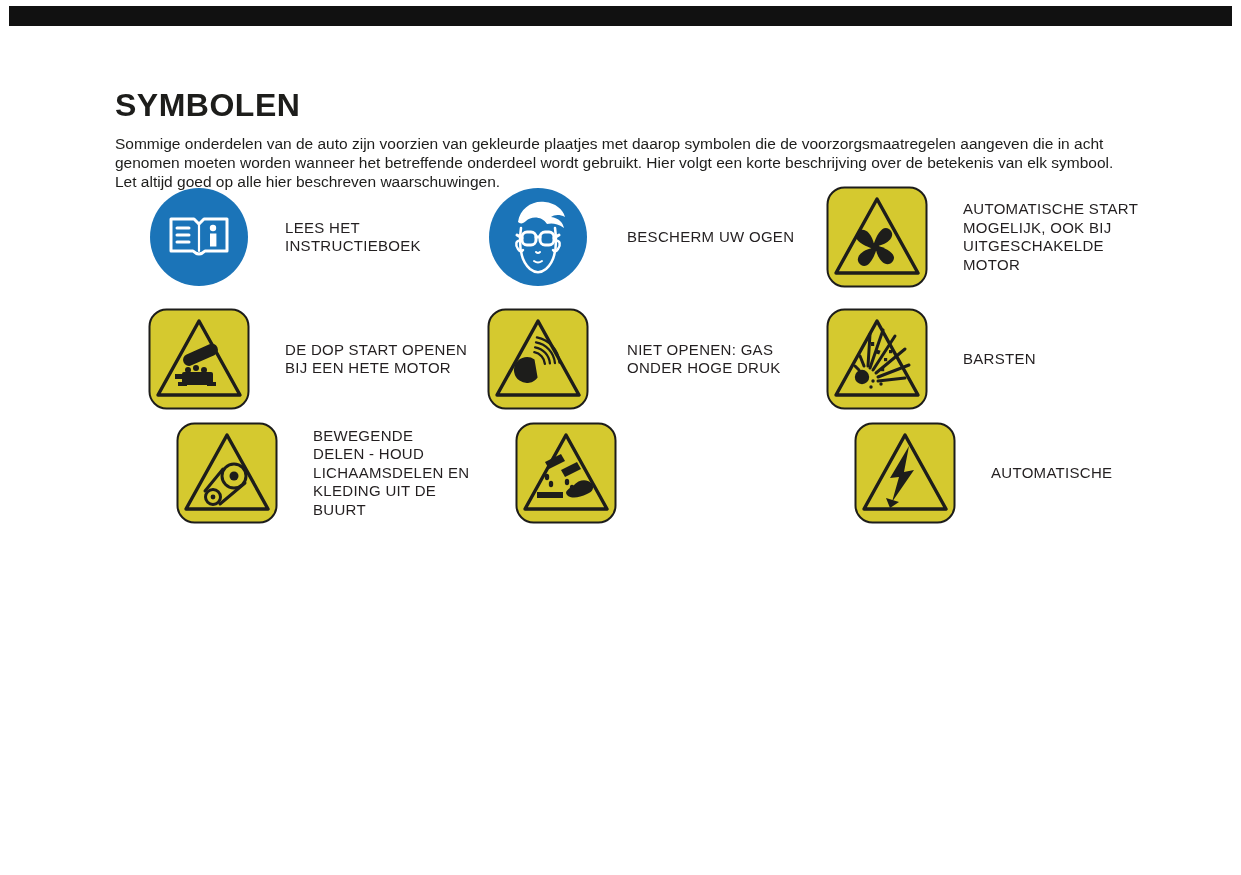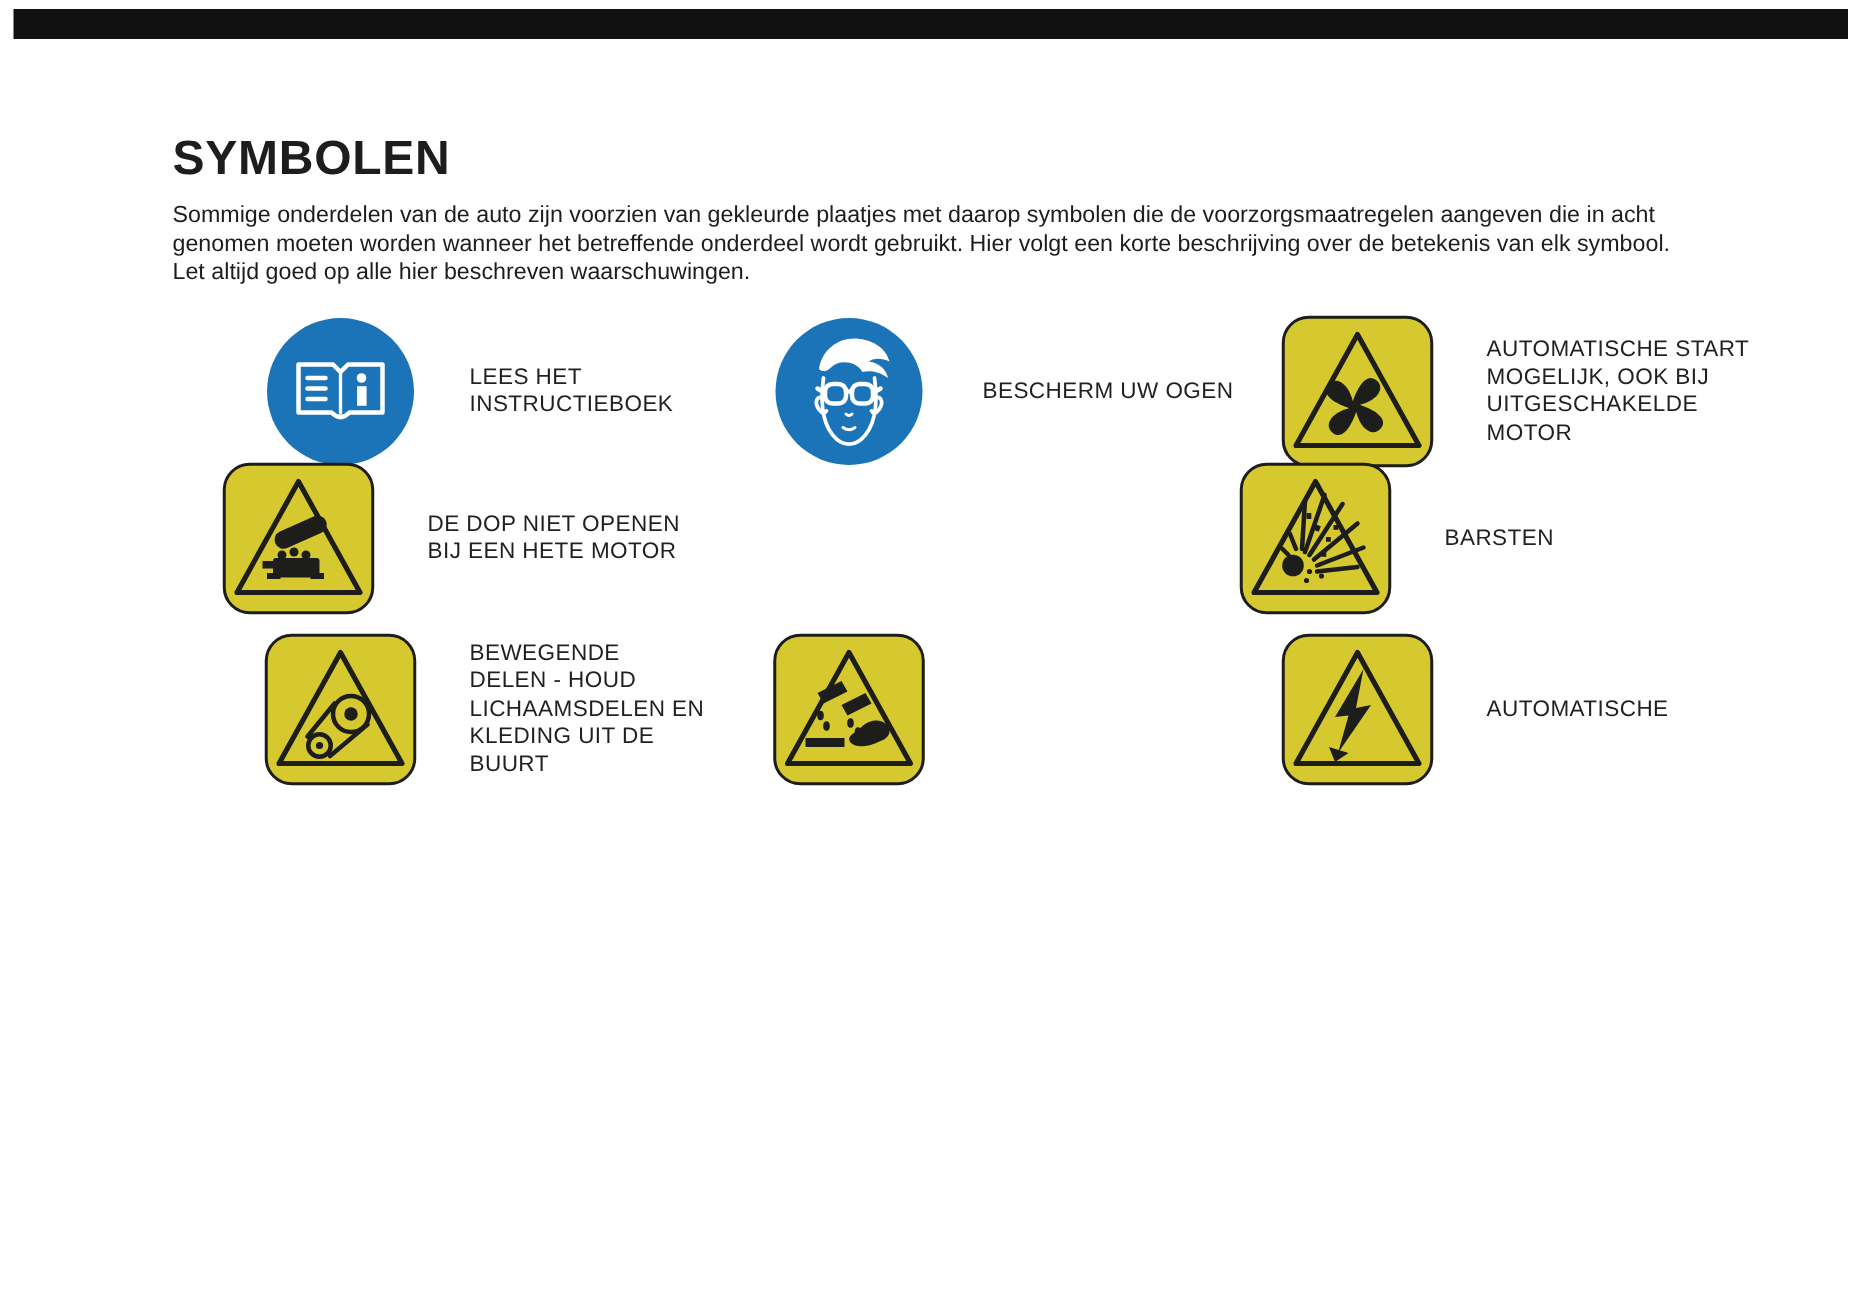--- a/index.html
+++ b/index.html
@@ -28,21 +28,21 @@
     display:flex;align-items:center;
   }
   .icon-box{width:102px;height:102px;flex:0 0 102px;}
   .icon-box svg{display:block;width:102px;height:102px;}
   .sym-label{
     margin-left:35px;width:195px;
     font-size:15px;line-height:18.5px;letter-spacing:0.3px;
     color:#231f20;white-space:pre-line;
   }
   
-  .r1{top:210px;margin-left:28px;} .r2{top:308px;} .r3{top:422px;margin-left:28px;}
+  .r1{top:186px;} .r2{top:308px;} .r3{top:422px;margin-left:28px;}
   .c1{left:148px;} .c2{left:487px;justify-content:space-between;} .c3{left:826px;}
   
   .badge{fill:var(--blue,#1b74b8);}
   .plate{fill:var(--yellow,#d5c92f);stroke:#1d1d1b;stroke-width:2;}
   .tri{fill:none;stroke:#1d1d1b;stroke-width:3.4;stroke-linejoin:round;}
   .ink{fill:#1d1d1b;}
   .ink-line{fill:none;stroke:#1d1d1b;stroke-linecap:round;}
   .wht-line{fill:none;stroke:#ffffff;stroke-linecap:round;stroke-linejoin:round;}
 </style>
 </head>
@@ -130,24 +130,41 @@
           <rect x="34" y="64" width="31" height="13" rx="2"></rect>
           <rect x="30" y="74" width="9" height="4"></rect>
           <rect x="59" y="74" width="9" height="4"></rect>
           <rect x="27" y="66" width="7" height="5"></rect>
           <circle cx="40" cy="62" r="3"></circle>
           <circle cx="48" cy="60" r="3"></circle>
           <circle cx="56" cy="62" r="3"></circle>
         </g>
       </svg>
     </div>
-    <div class="sym-label">DE DOP NIET OPENEN
+    <div class="sym-label">DE DOP START OPENEN
 BIJ EEN HETE MOTOR</div>
   </div>
 
+  <div class="cell r2 c2">
+    <div class="icon-box">
+      <svg viewBox="0 0 102 102">
+        <rect x="1.5" y="1.5" width="99" height="99" rx="17" class="plate"></rect>
+        <path d="M51,13 L92,87 L10,87 Z" class="tri"></path>
+        <path d="M50.6,69.5 A13,13 0 1 1 47.5,51.4 Z" class="ink"></path>
+        <g class="ink-line" stroke-width="2.3">
+          <path d="M47.3,44.2 A13,13 0 0 1 57.9,55.9"></path>
+          <path d="M48.1,39.3 A18,18 0 0 1 62.9,55.4"></path>
+          <path d="M49.0,34.3 A23,23 0 0 1 67.9,55.0"></path>
+          <path d="M49.9,29.4 A28,28 0 0 1 72.5,54.6"></path>
+        </g>
+      </svg>
+    </div>
+    <div class="sym-label">NIET OPENEN: GAS
+ONDER HOGE DRUK</div>
+  </div>
 
   <div class="cell r2 c3">
     <div class="icon-box">
       <svg viewBox="0 0 102 102">
         <rect x="1.5" y="1.5" width="99" height="99" rx="17" class="plate"></rect>
         <path d="M51,13 L92,87 L10,87 Z" class="tri"></path>
         <g class="ink-line" stroke-width="3" stroke-linecap="butt">
           <path d="M44,60 L57,22"></path>
           <path d="M47,62 L69,28"></path>
           <path d="M50,65 L79,41"></path>

